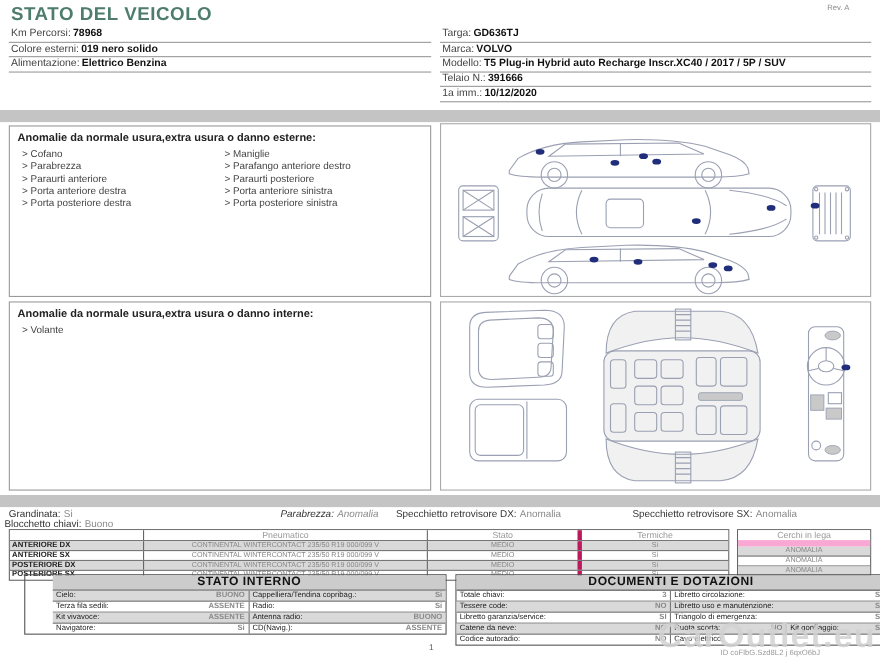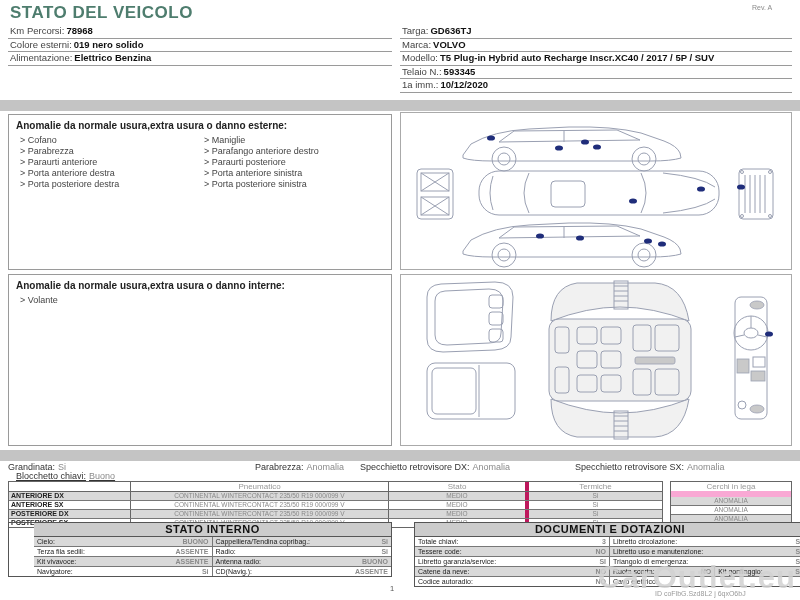--- a/index.html
+++ b/index.html
@@ -49,21 +49,21 @@
   .c4 { width:133px; text-align:center; color:#888; }
   .tc.pos { font-weight:bold; color:#222; font-size:7px; }
   .shade { background:#d9d9d9; }
   .ctable { position:absolute; left:670px; top:481px; width:122px; border:1px solid #666; }
   .crow { font-size:6.5px; line-height:8px; text-align:center; color:#888;
           border-bottom:1px solid #777; }
   .crow:last-child { border-bottom:none; }
   .crow.h { color:#999; font-size:8px; line-height:9px; border-bottom:6px solid #f9a8d4; background:#fff; }
   
   .btable { position:absolute; top:522px; border:1px solid #555; }
-  .btable.left  { left:8px;   width:384px;padding-left:25px; }
+  .btable.left  { left:22px;   width:384px;padding-left:25px; }
   .btable.right { left:400px; width:392px;margin-left:14px; }
   .bhead { background:#cccccc; border-bottom:1px solid #555; text-align:center;
            font-size:11px; font-weight:bold; color:#111; line-height:13px; letter-spacing:0.5px; }
   .brow { display:flex; border-bottom:1px solid #777; }
   .brow:last-child { border-bottom:none; }
   .bpair { display:flex; justify-content:space-between; font-size:7px; line-height:9px;
            padding:0 3px; width:50%; border-right:1px solid #777; overflow:hidden; white-space:nowrap; }
   .bpair:last-child { border-right:none; }
   .bpair .bl { color:#222; }
   .bpair .bv { color:#8a8a8a; font-weight:bold; }
@@ -85,21 +85,21 @@
   <div class="fields left">
     <div class="frow"><span class="flabel">Km Percorsi:</span><span class="fval">78968</span></div>
     <div class="frow"><span class="flabel">Colore esterni:</span><span class="fval">019 nero solido</span></div>
     <div class="frow"><span class="flabel">Alimentazione:</span><span class="fval">Elettrico Benzina</span></div>
   </div>
 
   <div class="fields right">
     <div class="frow"><span class="flabel">Targa:</span><span class="fval">GD636TJ</span></div>
     <div class="frow"><span class="flabel">Marca:</span><span class="fval">VOLVO</span></div>
     <div class="frow"><span class="flabel">Modello:</span><span class="fval">T5 Plug-in Hybrid auto Recharge Inscr.XC40 / 2017 / 5P / SUV</span></div>
-    <div class="frow"><span class="flabel">Telaio N.:</span><span class="fval">593345</span></div>
+    <div class="frow"><span class="flabel">Telaio N.:</span><span class="fval">391666</span></div>
     <div class="frow"><span class="flabel">1a imm.:</span><span class="fval">10/12/2020</span></div>
   </div>
 
   <div class="band" style="top:100px;"></div>
 
   <div class="abox" style="left:8px; top:114px; width:384px; height:156px;">
     <div class="atitle">Anomalie da normale usura,extra usura o danno esterne:</div>
     <div class="acols">
       <div class="acol">
         <div class="aitem">Cofano</div>
@@ -228,24 +228,24 @@
       <ellipse class="fill-md" cx="356" cy="134" rx="7" ry="4"></ellipse>
       <g>
         <ellipse class="dot" cx="368" cy="59" rx="4" ry="2.6"></ellipse>
       </g>
     </svg>
   </div>
 
   <div class="band" style="top:450px;"></div>
 
   <div class="cline" style="left:8px; top:462px;"><span class="cl">Grandinata:</span><span class="cv">Si</span></div>
-  <div class="cline" style="left:255px; top:462px;"><span class="cl">Parabrezza:</span><span class="cv">Anomalia</span></div>
+  <div class="cline" style="left:255px; top:462px;font-style:italic;"><span class="cl">Parabrezza:</span><span class="cv">Anomalia</span></div>
   <div class="cline" style="left:360px; top:462px;"><span class="cl">Specchietto retrovisore DX:</span><span class="cv">Anomalia</span></div>
   <div class="cline" style="left:575px; top:462px;"><span class="cl">Specchietto retrovisore SX:</span><span class="cv">Anomalia</span></div>
-  <div class="cline" style="left:16px; top:471px;text-decoration:underline;"><span class="cl">Blocchetto chiavi:</span><span class="cv">Buono</span></div>
+  <div class="cline" style="left:4px; top:471px;"><span class="cl">Blocchetto chiavi:</span><span class="cv">Buono</span></div>
 
   <div class="ttable">
     <div class="thead">
       <div class="tc h c1"></div>
       <div class="tc h c2">Pneumatico</div>
       <div class="tc h c3">Stato</div>
       <div class="tc h c4">Termiche</div>
     </div>
     <div class="trow shade">
       <div class="tc pos c1">ANTERIORE DX</div>

